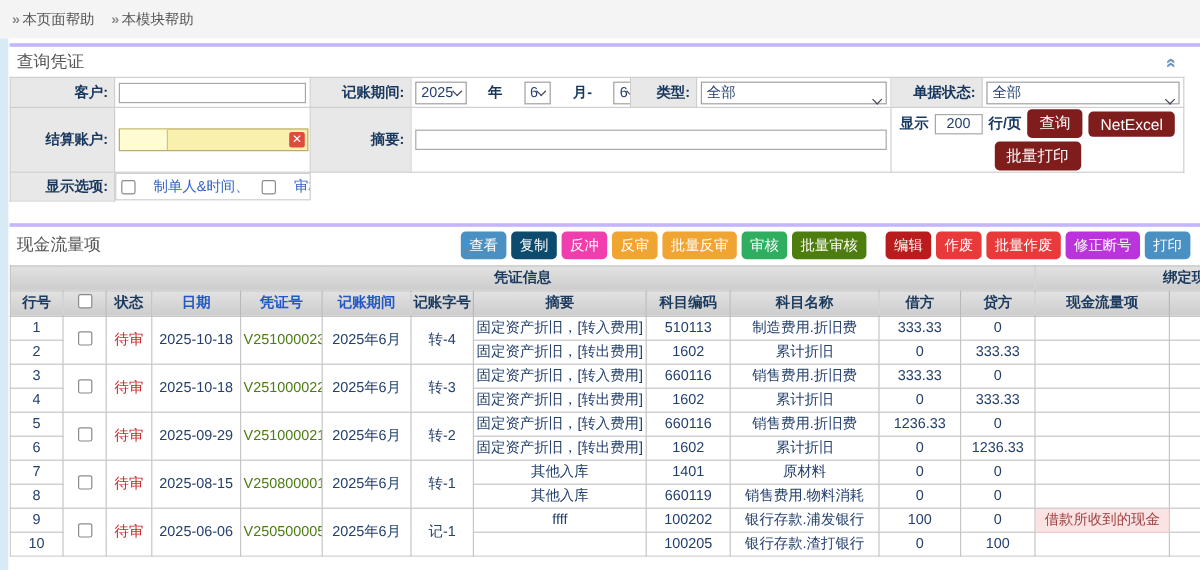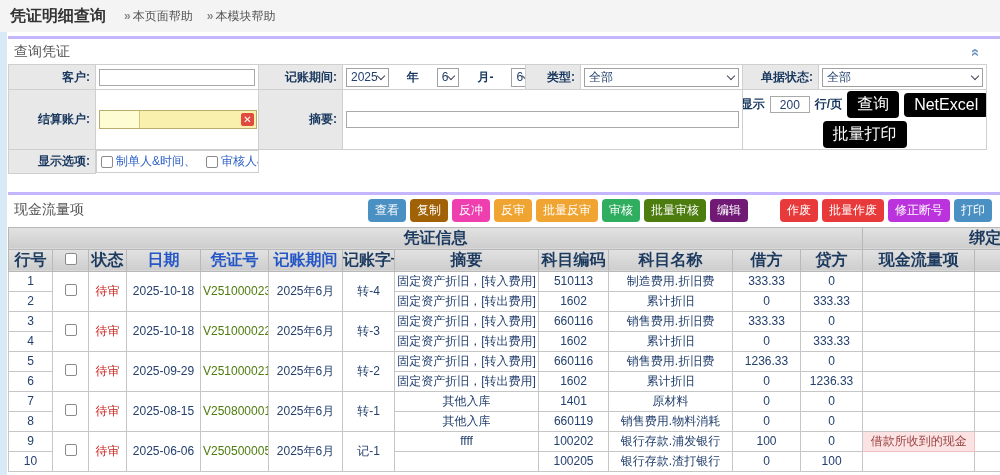--- a/index.html
+++ b/index.html
@@ -32,66 +32,65 @@
   .qform td { border:1px solid #cfcfcf; height:25px; padding:1px 3px; white-space:nowrap; overflow:hidden; }
   .qform td.lbl { background:#e8e8e8; text-align:right; font-weight:bold; color:#17365d; padding-right:5px; }
   .qform tr.row3 td { height:35px; }
   .qform tr.row4 td { height:23px; }
   .txt { width:100%; height:17px; border:1px solid #a9a9a9; font-family:"Liberation Sans",sans-serif; font-size:12px; color:#24406e; padding:0 3px; }
   .inline { display:flex; align-items:center; gap:18px; }
   .unit { font-weight:bold; color:#17365d; }
   .sel { border:1px solid #a0a0a0; height:19px; background:#fff; display:flex; align-items:center; padding:0 4px; color:#24406e; cursor:pointer; }
   .sel .val { overflow:hidden; }
   .chv { width:6px; height:6px; border-right:1.5px solid #445; border-bottom:1.5px solid #445; transform:rotate(45deg); margin-left:auto; margin-top:-3px; flex:none; }
-  .w50 { width:52px; } .w34 { width:34px; } .full { width:100%; }
+  .w50 { width:52px; } .w34 { width:34px; } .full { width:100%;align-items:flex-end; }
   .dcomp { display:flex; align-items:center; gap:4px; }
   .dinp { display:flex; align-items:center; justify-content:flex-end; border:1px solid #a9a9a9; height:17px; width:70px; background:#fff; padding:0 2px; }
   .cal { display:inline-block; width:13px; height:12px; border:1px solid #b06a55; background:#fff; position:relative; }
   .cal:before { content:""; position:absolute; left:0; top:0; right:0; height:3px; background:#d9534f; }
   .cal:after { content:""; position:absolute; left:2px; top:6px; width:7px; height:1px; background:#999; box-shadow:0 3px 0 #999; }
   .tilde { color:#444; }
   .yellowbox { display:flex; align-items:center; width:158px; height:19px; border:1px solid #b9ad6e; background:#faf0ae; }
   .yellowbox .seg1 { width:40px; height:100%; background:#fefcd2; border-right:1px solid #cfc386; }
   .yellowbox .flexfill { flex:1; }
   .xbtn { width:13px; height:13px; background:#e04b3e; color:#fff; font-size:10px; line-height:13px; text-align:center; border-radius:2px; margin-right:2px; cursor:pointer; flex:none; }
   .btncell { vertical-align:middle; }
   .btnlines { display:flex; flex-direction:column; align-items:center; gap:3px; }
   .btnline { display:flex; align-items:center; gap:5px; }
   .shw { font-weight:bold; color:#17365d; }
   .numinp { width:40px; height:17px; border:1px solid #a9a9a9; text-align:center; font-size:12px; color:#24406e; font-family:"Liberation Sans",sans-serif; }
-  .bluebtn { background:#000000; color:#fff; border:none; border-radius:4px; font-size:16px; padding:3px 10px; cursor:pointer; font-family:"Liberation Sans",sans-serif; }
+  .bluebtn { background:#7f1d1d; color:#fff; border:none; border-radius:4px; font-size:13px; padding:3px 10px; cursor:pointer; font-family:"Liberation Sans",sans-serif; }
   .optsrow { display:flex; align-items:center; gap:10px; padding-left:4px !important; }
   .optwrap { display:flex; align-items:center; gap:10px; }
-  .opt { display:flex; align-items:center; gap:3px; cursor:pointer; }
+  .opt { display:flex; align-items:center; gap:15px; cursor:pointer; }
   .optlabel { color:#2e62c8; font-size:12px; }
   .cb { display:inline-block; width:12px; height:12px; border:1px solid #8a8a8a; background:#fff; border-radius:2px; flex:none; }
 
   
   .dpanel { margin-top:18px; }
   .toolbar { margin-left:auto; display:flex; gap:4px; }
   .tbtn { color:#fff; font-size:12px; padding:3px 7px; border-radius:4px; white-space:nowrap; cursor:pointer; }
 
   .tablewrap { width:992px; overflow:hidden; margin-top:2px; }
   .vtable { border-collapse:collapse; table-layout:fixed; width:1194px; font-size:12px; }
   .vtable th, .vtable td { border:1px solid #c6c6c6; white-space:nowrap; overflow:hidden; }
-  .vtable thead th { background:linear-gradient(#e2e2e2,#cdcdcd); color:#1c3a5e; font-weight:bold; height:21px; border-color:#b8b8b8; font-size:16px; }
+  .vtable thead th { background:linear-gradient(#e2e2e2,#cdcdcd); color:#1c3a5e; font-weight:bold; height:21px; border-color:#b8b8b8; font-size:12px; }
   .vtable thead th.sort { color:#2457c5; }
   .vtable thead th.grp-right { text-align:left; padding-left:106px; }
   .vtable td { height:20px; text-align:center; color:#24406e; background:#fff; padding:0 2px; }
   td.c-status { color:#cc2222; }
   td.c-vno { color:#4d7c0f; cursor:pointer; }
   td.cash-hl { background:#fbe3e3; color:#9c4242; border-color:#eec0c0; }
 </style>
 </head>
 <body>
 
 <div class="stage">
 
   <div class="topbar">
-    <span class="page-title">凭证明细查询</span>
     <span class="helplink"><span class="gg">»</span><span>本页面帮助</span></span>
     <span class="helplink"><span class="gg">»</span><span>本模块帮助</span></span>
   </div>
 
   <div class="leftstrip"></div>
 
   <div class="panel qpanel">
     <div class="panel-head">
       <span class="panel-title">查询凭证</span>
       <span class="collapse-icon">«</span>
@@ -190,28 +189,28 @@
       </tr>
     </tbody>
       </table>
   </div>
 
   <div class="panel dpanel">
     <div class="panel-head">
       <span class="panel-title">现金流量项</span>
       <span class="toolbar">
           <span class="tbtn" style="background: rgb(74, 144, 194);">查看</span>
-          <span class="tbtn" style="background: #a16207;">复制</span>
+          <span class="tbtn" style="background: #0c4a6e;">复制</span>
           <span class="tbtn" style="background: rgb(239, 63, 174);">反冲</span>
           <span class="tbtn" style="background: rgb(240, 164, 50);">反审</span>
           <span class="tbtn" style="background: rgb(240, 164, 50);">批量反审</span>
           <span class="tbtn" style="background: rgb(47, 174, 96);">审核</span>
           <span class="tbtn" style="background: #4d7c0f;">批量审核</span>
-          <span class="tbtn" style="background: #701a75;">编辑</span>
-          <span class="tbtn" style="background: rgb(232, 58, 58); margin-left: 28px;">作废</span>
+          <span class="tbtn" style="background: #b91c1c; margin-left: 12px;">编辑</span>
+          <span class="tbtn" style="background: rgb(232, 58, 58);">作废</span>
           <span class="tbtn" style="background: rgb(232, 58, 58);">批量作废</span>
           <span class="tbtn" style="background: rgb(187, 51, 221);">修正断号</span>
           <span class="tbtn" style="background: rgb(74, 144, 194);">打印</span>
         </span>
     </div>
     <div class="tablewrap">
       <table class="vtable">
         <colgroup>
           <col style="width:44px">
             <col style="width:36px">

